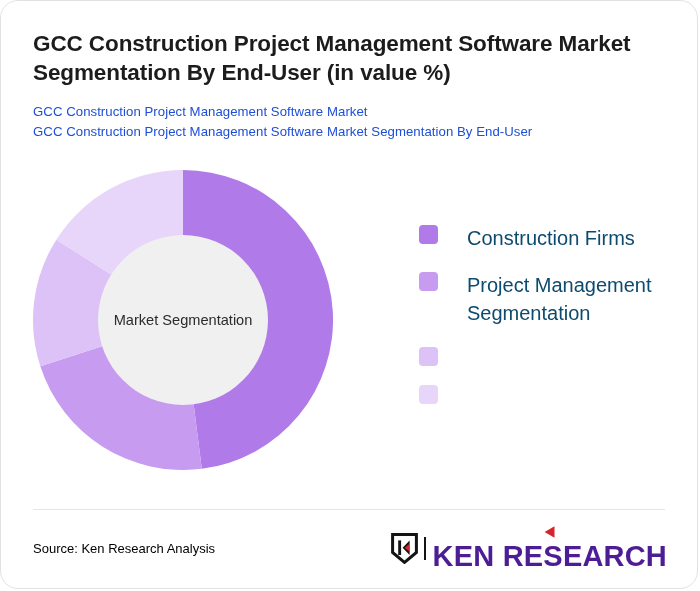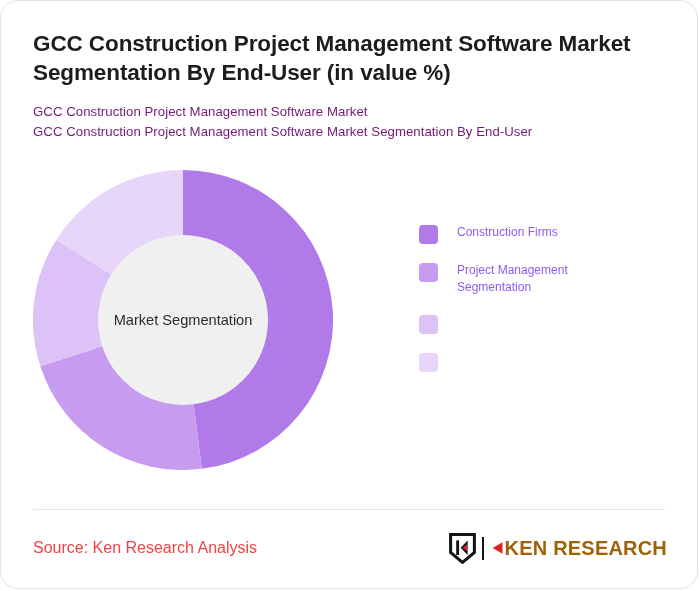--- a/index.html
+++ b/index.html
@@ -32,21 +32,21 @@
     line-height: 1.30;
     letter-spacing: -0.1px;
     margin: 0;
     max-width: 600px;
   }
   .subtitles {
     margin-top: 14px;
   }
   .subtitle {
     font-size: 13.2px;
-    color: #701a75;
+    color: #1d4ed8;
     line-height: 1.55;
     letter-spacing: 0.05px;
   }
   .body-area {
     position: relative;
     height: 330px;
   }
   .donut-wrap {
     position: absolute;
     left: 32px;
@@ -74,23 +74,23 @@
     margin-bottom: 18px;
   }
   .legend-swatch {
     width: 19px;
     height: 19px;
     border-radius: 4px;
     flex: 0 0 auto;
     margin-top: 1px;
   }
   .legend-label {
-    margin-left: 19px;
-    font-size: 12px;
-    color: #8b5cf6;
+    margin-left: 29px;
+    font-size: 20px;
+    color: #0c4a6e;
     line-height: 1.42;
     max-width: 185px;
   }
   .footer-rule {
     position: absolute;
     left: 32px;
     right: 32px;
     top: 508px;
     height: 1px;
     background: #e6e6e6;
@@ -99,43 +99,44 @@
     position: absolute;
     left: 32px;
     right: 30px;
     top: 530px;
     height: 34px;
     display: flex;
     align-items: center;
     justify-content: space-between;
   }
   .source-text {
-    font-size: 16px;
-    color: #ef4444;
+    font-size: 13px;
+    color: #000000;
   }
   .brand {
     display: flex;
     align-items: center;
   }
   .brand-mark {
     flex: 0 0 auto;
   }
   .brand-divider {
     width: 2px;
     height: 23px;
     background: #141414;
     margin: 0 7px 0 6px;
   }
   .brand-text {
     display: flex;
     align-items: center;
-    font-size: 20px;
+    font-size: 29px;
     font-weight: 700;
     letter-spacing: 0.2px;
-    color: #a16207;
+    color: #4c1d95;
+    flex-direction: column;
   }
   .brand-tri {
     flex: 0 0 auto;
     margin-right: 1px;
   }
 </style>
 </head>
 <body>
 
 <div class="card">

